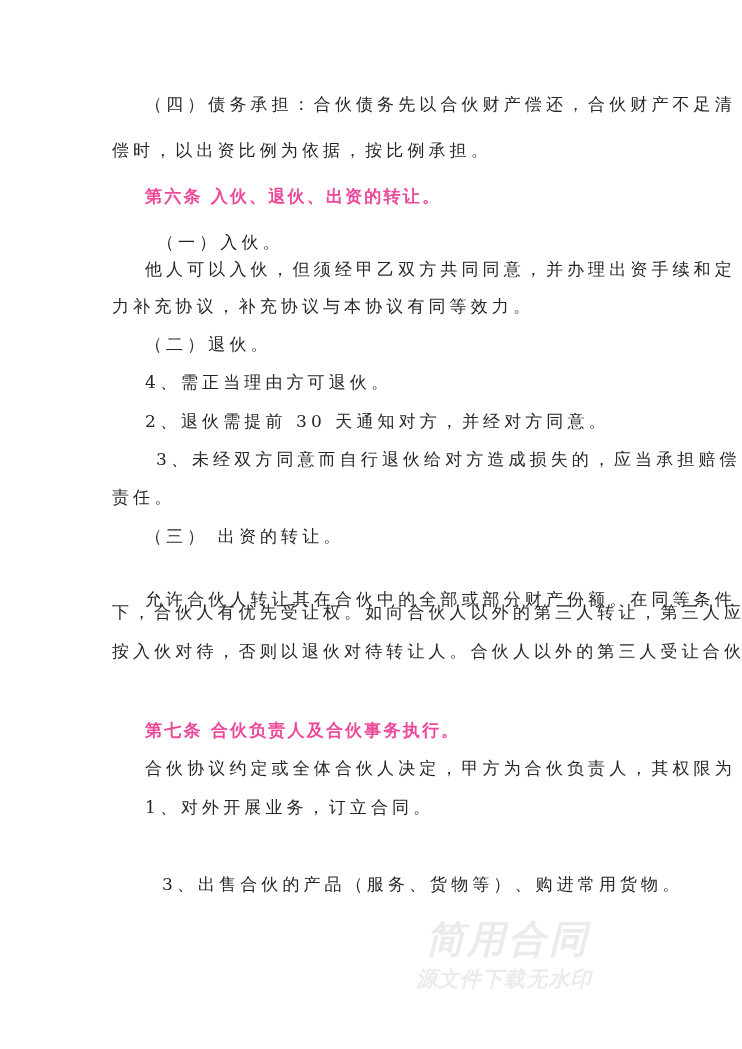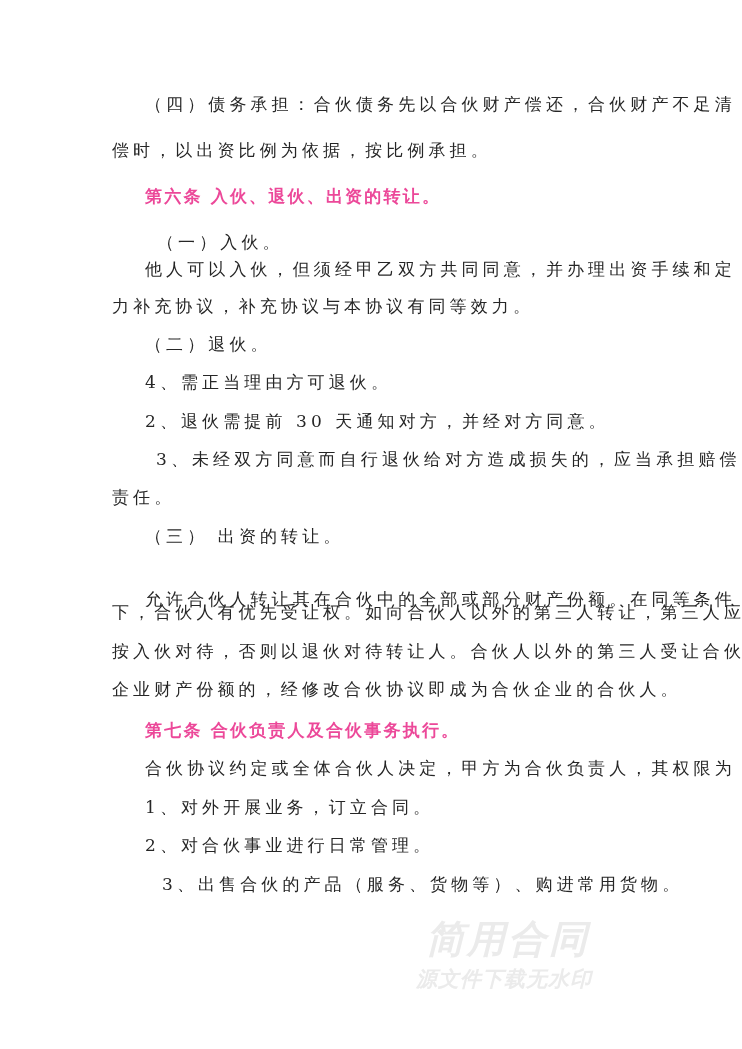--- a/index.html
+++ b/index.html
@@ -69,22 +69,20 @@
   <div class="line indent" style="top:258px;">他人可以入伙，但须经甲乙双方共同同意，并办理出资手续和定</div>
   <div class="line indent" style="top:333px;">（二）退伙。</div>
   <div class="line indent" style="top:371px;">4、需正当理由方可退伙。</div>
   <div class="line indent" style="top:410px;">2、退伙需提前 30 天通知对方，并经对方同意。</div>
   <div class="line indent" style="top:448px;margin-left:11px;">3、未经双方同意而自行退伙给对方造成损失的，应当承担赔偿</div>
   <div class="line flush" style="top:486px;">责任。</div>
   <div class="line indent" style="top:525px;">（三） 出资的转让。</div>
   <div class="line indent" style="top:580px;margin-top:8px;">允许合伙人转让其在合伙中的全部或部分财产份额。在同等条件</div>
   <div class="line flush" style="top:601px;">下，合伙人有优先受让权。如向合伙人以外的第三人转让，第三人应</div>
   <div class="line flush" style="top:640px;">按入伙对待，否则以退伙对待转让人。合伙人以外的第三人受让合伙</div>
-  <div class="line flush" style="top:678px;">企业财产份额的，经修改合伙协议即成为合伙企业的合伙人。</div>
   <div class="line bold indent" style="top:719px;">第七条 合伙负责人及合伙事务执行。</div>
   <div class="line indent" style="top:757px;">合伙协议约定或全体合伙人决定，甲方为合伙负责人，其权限为：</div>
   <div class="line indent" style="top:796px;">1、对外开展业务，订立合同。</div>
-  <div class="line indent" style="top:834px;">2、对合伙事业进行日常管理。</div>
   <div class="line indent" style="top:873px;margin-left:17px;">3、出售合伙的产品（服务、货物等）、购进常用货物。</div>
 
   <div class="watermark wm-main">简用合同</div>
   <div class="watermark wm-sub">源文件下载无水印</div>
 </div>
 
 </body></html>

